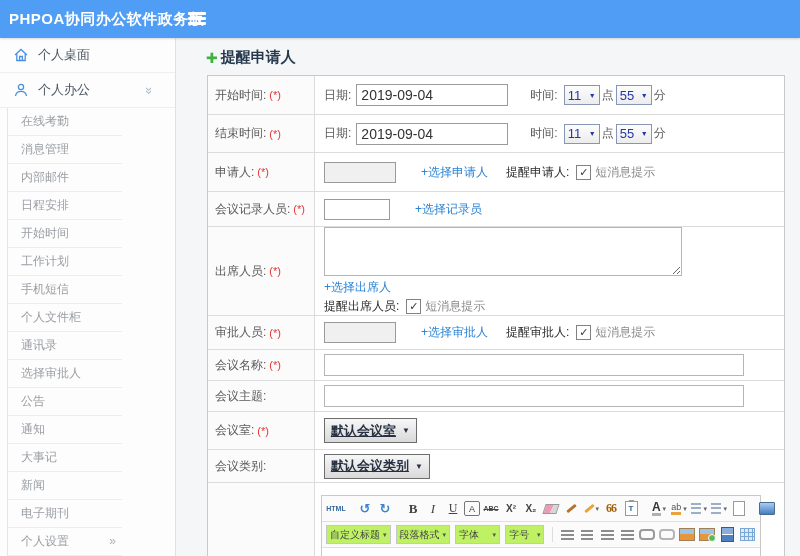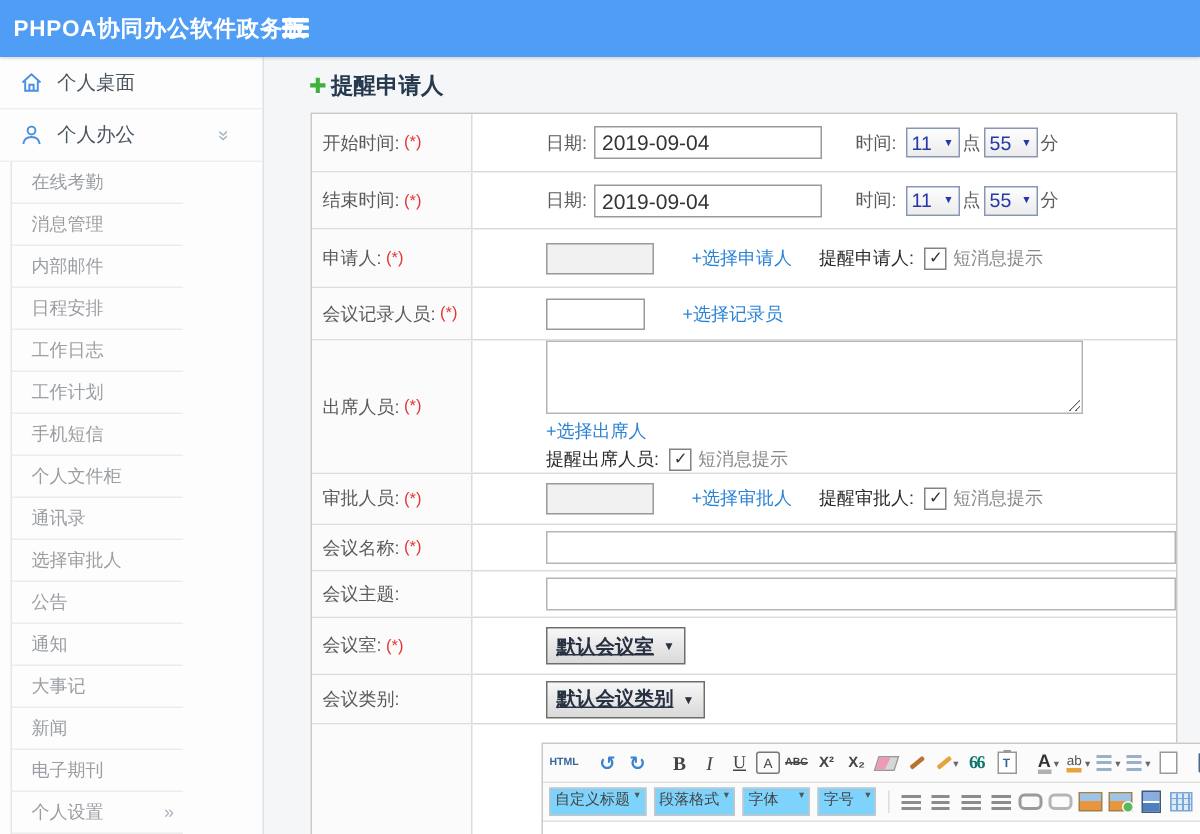--- a/index.html
+++ b/index.html
@@ -26,21 +26,21 @@
   .submenu li .rchev{position:absolute;right:6px;color:#a8b2bc;font-size:12px;}
 
   
   .main{position:absolute;left:176px;top:38px;right:0;bottom:0;background:#f5f6f7;overflow:hidden;}
   .page-title{position:absolute;left:30px;top:10px;display:flex;align-items:center;
               font-size:15px;font-weight:bold;color:#26394e;}
   .page-title .plus{color:#3eb23e;font-size:14px;margin-right:3px;font-weight:bold;text-shadow:0 1px 0 #fff;}
 
   
   .ftable{position:absolute;left:31px;top:37px;width:576px;background:#fff;border:1px solid #c9c9c9;}
-  .frow{display:flex;border-bottom:1px solid #dcdcdc;gap:40px;}
+  .frow{display:flex;border-bottom:1px solid #dcdcdc;}
   .frow:last-child{border-bottom:none;}
   .fl{flex:0 0 99px;background:#fbfbfb;border-right:1px solid #dcdcdc;padding:0 0 0 7px;
       display:flex;align-items:center;font-size:12px;color:#5a5a5a;white-space:nowrap;overflow:hidden;}
   .fl .req{color:#e53535;margin-left:3px;font-size:11px;}
   .fv{flex:1;display:flex;align-items:center;padding-left:9px;font-size:12px;color:#555;}
   .fv.col{flex-direction:column;align-items:flex-start;justify-content:center;}
   .h38{height:38px}.h37{height:37px}.h34{height:34px}.h88{height:88px}.h33{height:33px}
   .h30{height:30px}.h32{height:32px}.hbig{height:115px}
   .hbig .fv{align-items:flex-start;padding-top:6px;}
 
@@ -75,41 +75,41 @@
           font-size:11px;color:#444;cursor:pointer;border-radius:2px;padding:0 1px;}
   .tb-sep{width:1px;height:15px;background:#ddd;margin:0 3px;}
   .b-html{font-size:7px;font-weight:bold;color:#33679b;border:1px solid transparent;}
   .b-undo,.b-redo{color:#3b82d0;font-weight:bold;font-size:13px;}
   .b-bold{font-family:"Liberation Serif","DejaVu Serif",serif;font-weight:bold;font-size:13px;}
   .b-italic{font-family:"Liberation Serif","DejaVu Serif",serif;font-style:italic;font-size:13px;}
   .b-under{text-decoration:underline;font-family:"Liberation Serif","DejaVu Serif",serif;font-size:12px;}
   .b-boxa{border:1px solid #777;font-size:9px;height:13px;min-width:12px;}
   .b-strike{font-size:7px;text-decoration:line-through;font-weight:bold;}
   .b-supsub{font-size:10px;font-weight:bold;}
-  .b-quote{font-family:"Liberation Serif","DejaVu Serif",serif;font-weight:bold;font-size:12px;letter-spacing:-1px;color:#0f766e;}
+  .b-quote{font-family:"Liberation Serif","DejaVu Serif",serif;font-weight:bold;font-size:12px;letter-spacing:-1px;color:#a16207;}
   .mini-arr{font-size:7px;color:#666;margin-left:2px;}
   .ic-eraser{width:12px;height:8px;background:linear-gradient(100deg,#ef9ab5 0 55%,#d7d7d7 55%);
              border:1px solid #999;transform:skewX(-18deg);}
   .ic-brush{position:relative;width:13px;height:13px;}
   .ic-brush::before{content:'';position:absolute;left:1px;top:5px;width:11px;height:3px;background:#b5742f;
                     transform:rotate(-40deg);border-radius:1px;}
   .ic-paint{position:relative;width:13px;height:13px;}
   .ic-paint::before{content:'';position:absolute;left:1px;top:5px;width:11px;height:3px;background:#e8a33d;
                     transform:rotate(-40deg);border-radius:1px;}
   .ic-clip{width:11px;height:13px;border:1px solid #999;background:#fff;position:relative;
            display:inline-flex;align-items:center;justify-content:center;font-size:8px;color:#336699;font-weight:bold;}
   .ic-clip::before{content:'';position:absolute;top:-2px;left:3px;width:5px;height:2px;background:#999;}
   .ic-fontcolor{font-size:12px;font-weight:bold;color:#333;border-bottom:3px solid #b0b0b0;line-height:11px;}
   .ic-hl{font-size:9px;font-weight:normal;color:#555;border-bottom:3px solid #e8a33d;line-height:10px;}
   .ic-list{width:13px;height:11px;background:repeating-linear-gradient(#9bb0c8 0 2px,transparent 2px 4.5px);}
   .ic-page{width:10px;height:13px;border:1px solid #999;background:#fff;}
   .ic-screen{width:14px;height:11px;border:1px solid #4a6a8c;border-radius:1px;
              background:linear-gradient(#a9cdf2,#447ec2);}
-  .tb-sel{display:inline-flex;align-items:flex-start;justify-content:space-between;height:19px;
-          border:1px solid #c6c6c6;background:#7dd3fc;color:#444;font-size:10px;padding:0 3px;
+  .tb-sel{display:inline-flex;align-items:center;justify-content:space-between;height:19px;
+          border:1px solid #c6c6c6;background:#bef264;color:#444;font-size:10px;padding:0 3px;
           cursor:pointer;margin-right:3px;box-sizing:border-box;white-space:nowrap;}
   .tb-sel .arr{font-size:7px;color:#555;margin-left:3px;}
   .w74{width:76px}.w80{width:78px}.w76{width:72px}.w68{width:62px}
   .ic-al{width:13px;height:10px;background:repeating-linear-gradient(#8c8c8c 0 2px,transparent 2px 4px);}
   .ic-al.c{background:repeating-linear-gradient(#8c8c8c 0 2px,transparent 2px 4px);width:12px;}
   .ic-link{width:13px;height:7px;border:2px solid #9a9a9a;border-radius:4px;}
   .ic-unlink{width:13px;height:7px;border:2px solid #b5b5b5;border-radius:4px;}
   .ic-img{width:14px;height:11px;border:1px solid #a08050;
           background:linear-gradient(180deg,#9cc4e8 0 45%,#e8963d 45%);position:relative;}
   .ic-img.add::after{content:'';position:absolute;right:-2px;bottom:-2px;width:6px;height:6px;
@@ -149,21 +149,21 @@
           <path d="M2.5 14 C3 10.5 5.3 9.3 8 9.3 C10.7 9.3 13 10.5 13.5 14"></path>
       </svg>
       <span>个人办公</span>
       <span class="dchev">»</span>
     </div>
     <ul class="submenu">
       <li><span>在线考勤</span></li>
       <li><span>消息管理</span></li>
       <li><span>内部邮件</span></li>
       <li><span>日程安排</span></li>
-      <li><span>工作日志</span></li>
+      <li><span>开始时间</span></li>
       <li><span>工作计划</span></li>
       <li><span>手机短信</span></li>
       <li><span>个人文件柜</span></li>
       <li><span>通讯录</span></li>
       <li><span>选择审批人</span></li>
       <li><span>公告</span></li>
       <li><span>通知</span></li>
       <li><span>大事记</span></li>
       <li><span>新闻</span></li>
       <li><span>电子期刊</span></li>

